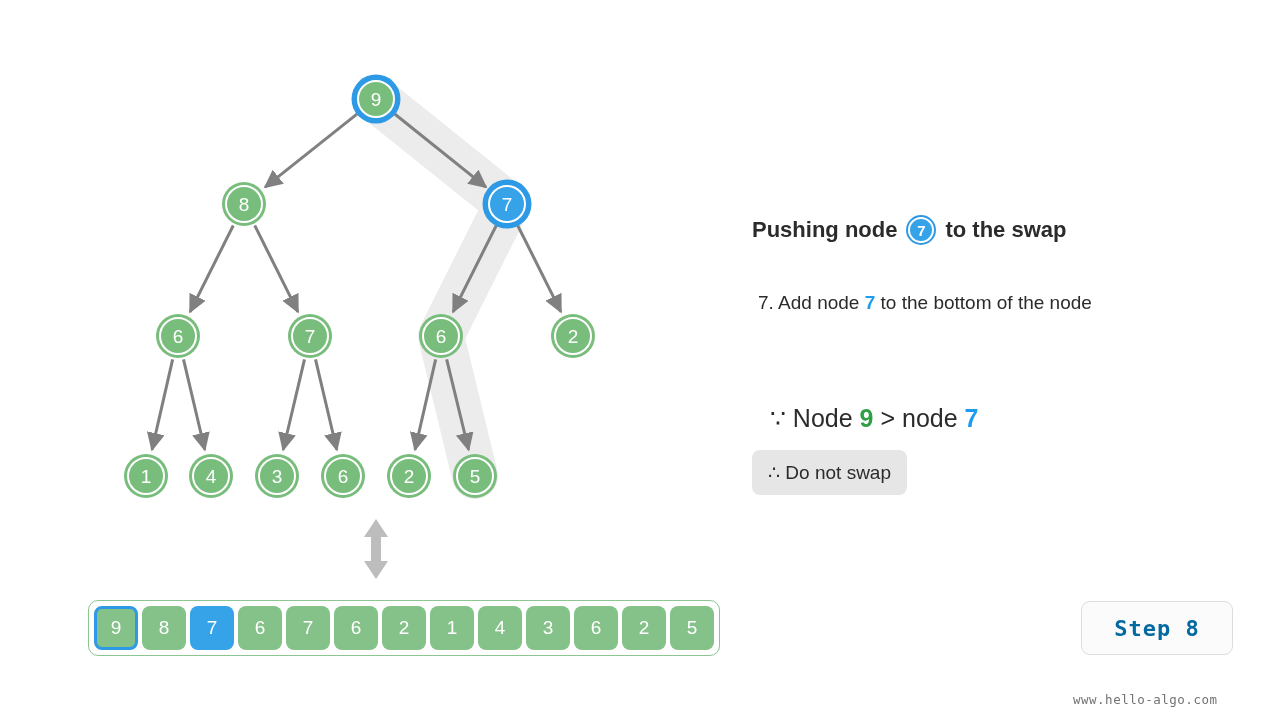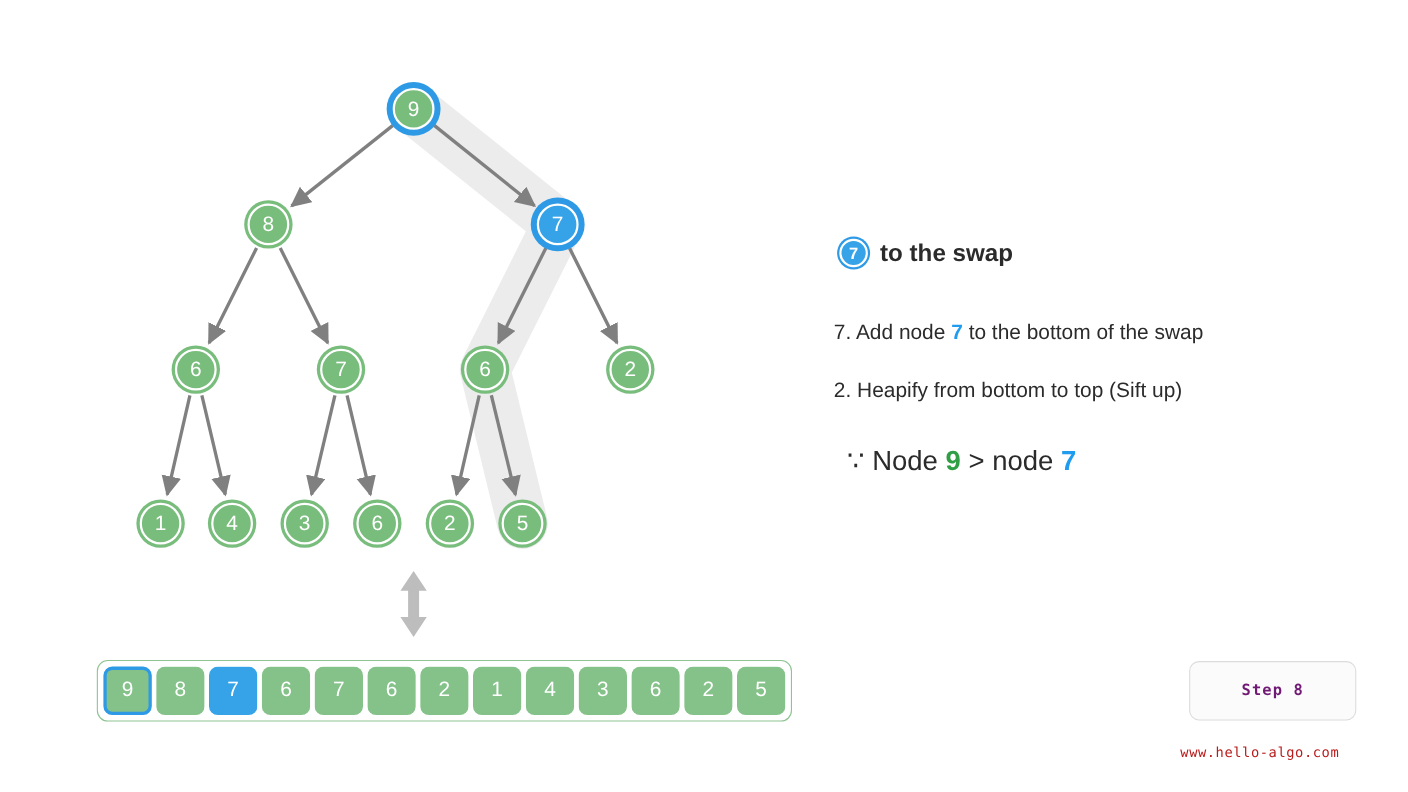--- a/index.html
+++ b/index.html
@@ -87,26 +87,26 @@
     padding:11px 16px;font-size:19px;color:#2b2b2b;white-space:nowrap;
   }
   .hl-blue{color:#1f9bef;font-weight:bold;}
   .hl-green{color:#2f9e44;font-weight:bold;}
 
   #step-badge{
     position:absolute;left:1081px;top:601px;width:150px;height:52px;
     border:1.5px solid #dcdcdc;border-radius:9px;background:#fbfbfb;
     display:flex;align-items:center;justify-content:center;
     font-family:"DejaVu Sans Mono", monospace;
-    font-size:14px;font-weight:bold;color:#701a75;letter-spacing:1px;
+    font-size:22px;font-weight:bold;color:#0369a1;letter-spacing:1px;
   }
   #watermark{
-    position:absolute;left:1073px;top:676px;
+    position:absolute;left:1073px;top:692px;
     font-family:"DejaVu Sans Mono", monospace;
-    font-size:12.5px;color:#b91c1c;letter-spacing:0.5px;
+    font-size:12.5px;color:#737373;letter-spacing:0.5px;
   }
 </style>
 </head>
 <body>
 
 <div id="stage">
 
   <svg id="tree-svg" viewBox="0 0 760 600">
     <defs>
       <marker id="ah" markerWidth="7" markerHeight="7" refX="5.6" refY="3" orient="auto">
@@ -190,39 +190,40 @@
       <div class="cell">4</div>
       <div class="cell">3</div>
       <div class="cell">6</div>
       <div class="cell">2</div>
       <div class="cell">5</div>
     </div>
 
   <div id="panel">
 
     <div id="heading">
+      <span>Pushing node</span>
       <span class="badge-node">
         <span class="inner">7</span>
       </span>
       <span>to the swap</span>
     </div>
 
     <div class="step-line" id="step1">
       <span>7. Add node</span>
       <span class="hl-blue">7</span>
-      <span>to the bottom of the swap</span>
-    </div>
-
-    <div class="step-line" id="step2">2. Heapify from bottom to top (Sift up)</div>
+      <span>to the bottom of the node</span>
+    </div>
+
 
     <div id="reason">
       <span>∵ Node</span>
       <span class="hl-green">9</span>
       <span>&gt; node</span>
       <span class="hl-blue">7</span>
     </div>
 
+    <div id="conclusion">∴ Do not swap</div>
   </div>
 
   <div id="step-badge">Step 8</div>
   <div id="watermark">www.hello-algo.com</div>
 
 </div>
 
 </body></html>

